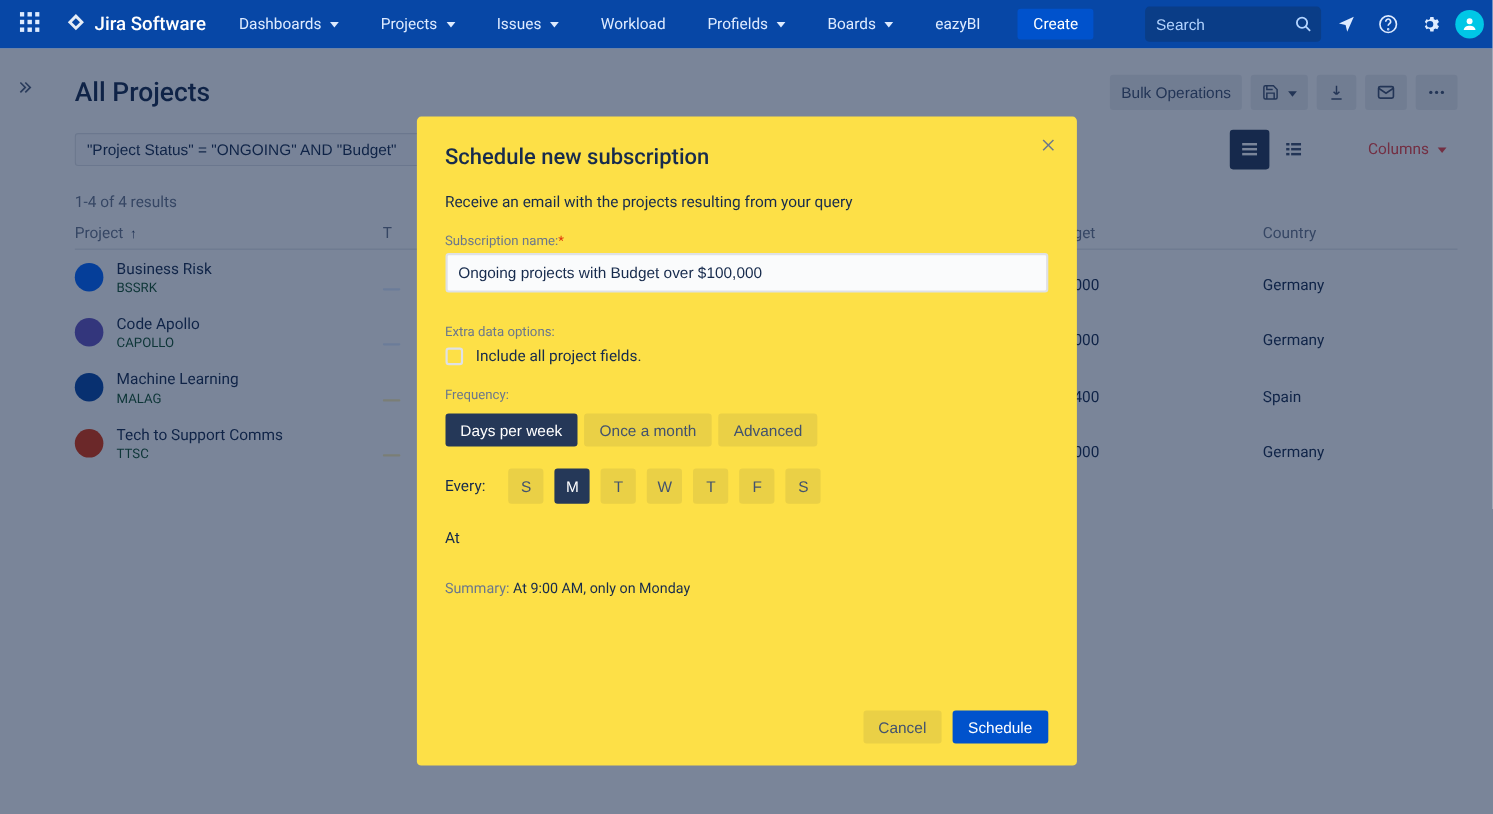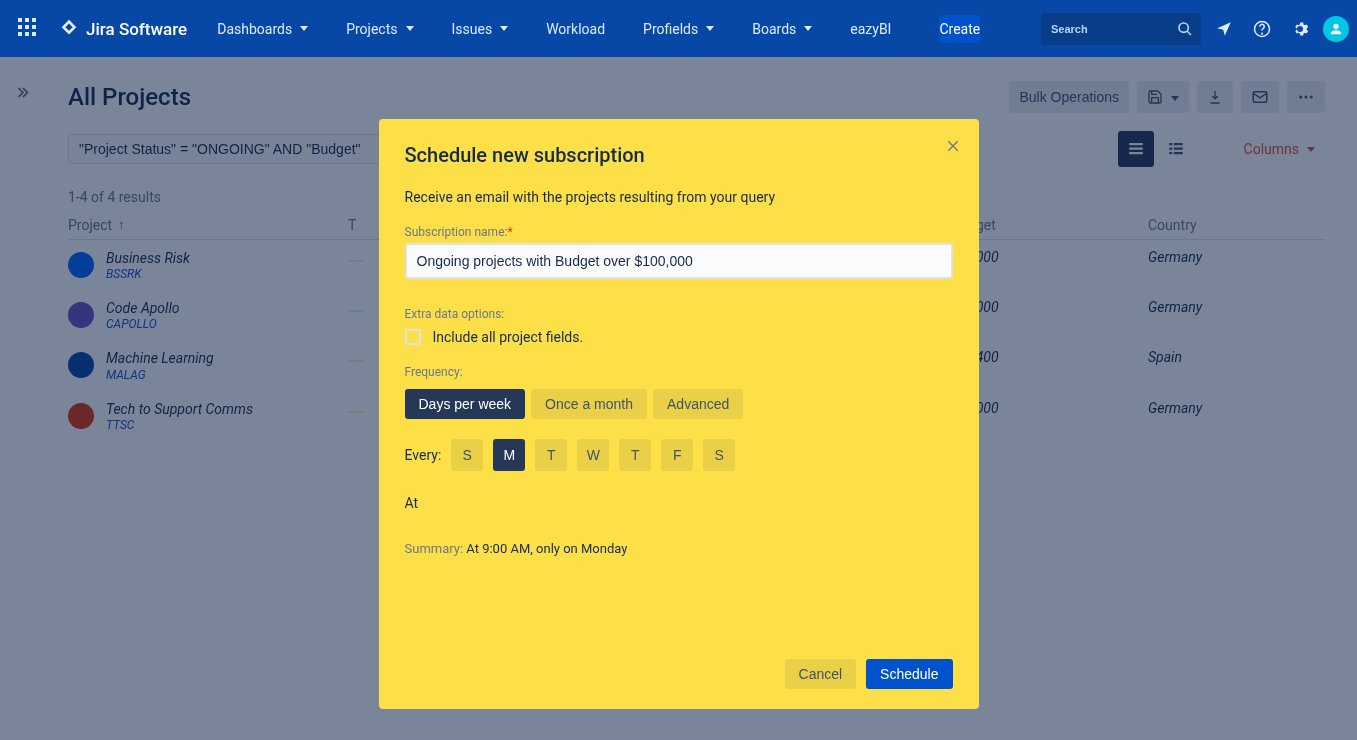--- a/index.html
+++ b/index.html
@@ -1,28 +1,28 @@
 <!DOCTYPE html>
 <html><head>
   <meta charset="utf-8">
   <style>
     * { box-sizing: border-box; margin: 0; padding: 0; }
     body { font-family: -apple-system, BlinkMacSystemFont, "Segoe UI", Roboto, Arial, sans-serif; font-size: 14px; color: #172B4D; background: #fff; overflow: hidden; width: 1357px; height: 740px; position: relative; }
     
     
-    .topnav { background: #0747A6; height: 57px; display: flex; align-items: center; padding: 0 8px; color: #DEEBFF; }
+    .topnav { background: #0747A6; height: 44px; display: flex; align-items: center; padding: 0 8px; color: #DEEBFF; }
     .hamburger { padding: 0 10px; cursor: pointer; }
     .brand { display: flex; align-items: center; gap: 6px; padding: 0 12px; font-size: 17px; font-weight: 500; color: #fff; }
     .brand svg { width: 22px; height: 22px; }
     .nav-links { display: flex; align-items: center; gap: 18px; margin-left: 8px; text-align: center; }
     .nav-link { padding: 6px 10px; font-size: 14px; cursor: pointer; display: flex; align-items: center; gap: 4px; color: #DEEBFF; }
-    .nav-link.create-btn { background: #0052CC; padding: 6px 0; border-radius: 3px; margin-left: 20px; color: #fff; }
+    .nav-link.create-btn { background: #0052CC; padding: 6px 14px; border-radius: 3px; margin-left: 6px; color: #fff; }
     .nav-right { margin-left: auto; display: flex; align-items: center; gap: 8px; }
     .search-wrap { position: relative; }
-    .search-input { background: #0a3d87; border: none; height: 32px; width: 160px; padding: 0 30px 0 10px; color: #DEEBFF; border-radius: 4px; font-size: 11px; font-weight: bold; }
+    .search-input { background: #0a3d87; border: none; height: 32px; width: 160px; padding: 0 30px 0 10px; color: #DEEBFF; border-radius: 4px; font-size: 14px; }
     .search-input::placeholder { color: #B3D4FF; }
     .search-icon { position: absolute; right: 8px; top: 8px; color: #B3D4FF; }
     .nav-icon { width: 30px; height: 30px; display: flex; align-items: center; justify-content: center; border-radius: 50%; cursor: pointer; color: #DEEBFF; }
     .avatar-circle { width: 26px; height: 26px; border-radius: 50%; background: #00C7E6; display: flex; align-items: center; justify-content: center; font-size: 12px; }
 
     
     .page { position: relative; display: flex; height: calc(100% - 40px); }
     .expand-left { padding: 28px 0 0 14px; width: 48px; color: #505F79; cursor: pointer; }
     .content { flex: 1; padding: 12px 32px 0 20px; overflow: hidden; margin-top: 12px; }
     
@@ -40,50 +40,50 @@
     .columns-btn { color: #ef4444; padding: 6px 10px; cursor: pointer; display: flex; align-items: center; gap: 4px; margin-left: 40px; }
     
     .results-count { color: #6B778C; font-size: 14px; margin-bottom: 6px; }
     .table-header { display: flex; border-bottom: 1px solid #DFE1E6; padding: 6px 0; font-size: 14px; color: #6B778C; }
     .col-project { flex: 0 0 280px; display: flex; align-items: center; gap: 6px; }
     .col-t { flex: 0 0 620px; }
     .col-budget { flex: 0 0 180px; }
     .col-country { flex: 1; }
     .sort-arrow { font-size: 12px; color: #344563; }
 
-    .table-row { display: flex; align-items: flex-start; padding: 9px 0; font-style: italic; }
+    .table-row { display: flex; align-items: flex-end; padding: 9px 0; }
     .proj-cell { display: flex; align-items: center; gap: 12px; flex: 0 0 280px; }
     .proj-avatar { width: 26px; height: 26px; border-radius: 50%; flex-shrink: 0; display:flex; align-items:center; justify-content:center; font-size:12px; color:#fff; }
     .proj-avatar.blue { background: #0065FF; }
     .proj-avatar.purple { background: #6554C0; }
     .proj-avatar.navy { background: #0747A6; }
     .proj-avatar.red { background: #DE350B; }
     .proj-name { font-size: 14px; color: #172B4D; line-height: 1.3; }
-    .proj-key { font-size: 12px; color: #1d4ed8; }
+    .proj-key { font-size: 12px; color: #14532d; }
     .tag { display: inline-block; padding: 1px 8px; border-radius: 10px; font-size: 11px; }
     .tag.blue { background: #DEEBFF; color: #0052CC; }
     .tag.orange { background: #FFF0B3; color: #974F0C; }
 
     
     .overlay { position: absolute; top: 0; left: 0; right: 0; bottom: 0; background: rgba(9,30,66,0.54); display: flex; justify-content: center; }
     .modal { width: 600px; background: #fde047; border-radius: 4px; margin-top: 62px; height: 590px; padding: 24px 26px 20px; position: relative; display: flex; flex-direction: column; }
     .modal-close { position: absolute; top: 18px; right: 18px; font-size: 18px; color: #6B778C; cursor: pointer; }
     .modal-title { font-size: 20px; font-weight: 500; color: #172B4D; margin-bottom: 22px; }
     .modal-desc { font-size: 14px; color: #172B4D; margin-bottom: 20px; }
     .field-label { font-size: 12px; color: #6B778C; margin-bottom: 4px; display: block; }
     .required { color: #DE350B; }
     .text-input { width: 100%; border: 2px solid #DFE1E6; border-radius: 3px; padding: 8px 10px; font-size: 14px; color: #172B4D; background: #FAFBFC; margin-bottom: 28px; }
     .checkbox-row { display: flex; align-items: center; gap: 12px; margin-bottom: 20px; margin-top: 4px; }
     .checkbox { width: 16px; height: 16px; border: 2px solid #DFE1E6; border-radius: 3px; }
     .freq-tabs { display: flex; gap: 6px; margin-bottom: 20px; margin-top: 6px; }
     .freq-tab { padding: 7px 14px; border-radius: 3px; font-size: 14px; cursor: pointer; border: none; }
     .freq-tab.active { background: #253858; color: #fff; }
     .freq-tab.inactive { background: rgba(9,30,66,0.08); color: #42526E; }
     .days-row { display: flex; align-items: center; gap: 10px; margin-bottom: 24px; }
-    .days-label { font-size: 14px; color: #172B4D; margin-right: 0; }
+    .days-label { font-size: 14px; color: #172B4D; margin-right: 11px; }
     .day-btn { width: 32px; height: 32px; border-radius: 3px; display: flex; align-items: center; justify-content: center; font-size: 14px; cursor: pointer; border: none; }
     .day-btn.sel { background: #253858; color: #fff; }
     .day-btn.un { background: rgba(9,30,66,0.08); color: #42526E; }
     .time-row { display: flex; align-items: center; gap: 12px; margin-bottom: 30px; }
     .time-select { background: rgba(9,30,66,0.08); border: none; padding: 8px 32px 8px 12px; border-radius: 3px; font-size: 14px; cursor: pointer; position: relative; display: flex; align-items: center; gap: 30px; }
     .summary-line { font-size: 13px; color: #6B778C; }
     .summary-line .val { color: #172B4D; }
     .modal-footer { margin-top: auto; display: flex; justify-content: flex-end; gap: 10px; }
     .btn-cancel { background: rgba(9,30,66,0.08); border: none; padding: 7px 14px; border-radius: 3px; font-size: 14px; cursor: pointer; color: #42526E; }
     .btn-primary { background: #0052CC; color: #fff; border: none; padding: 7px 14px; border-radius: 3px; font-size: 14px; cursor: pointer; }

